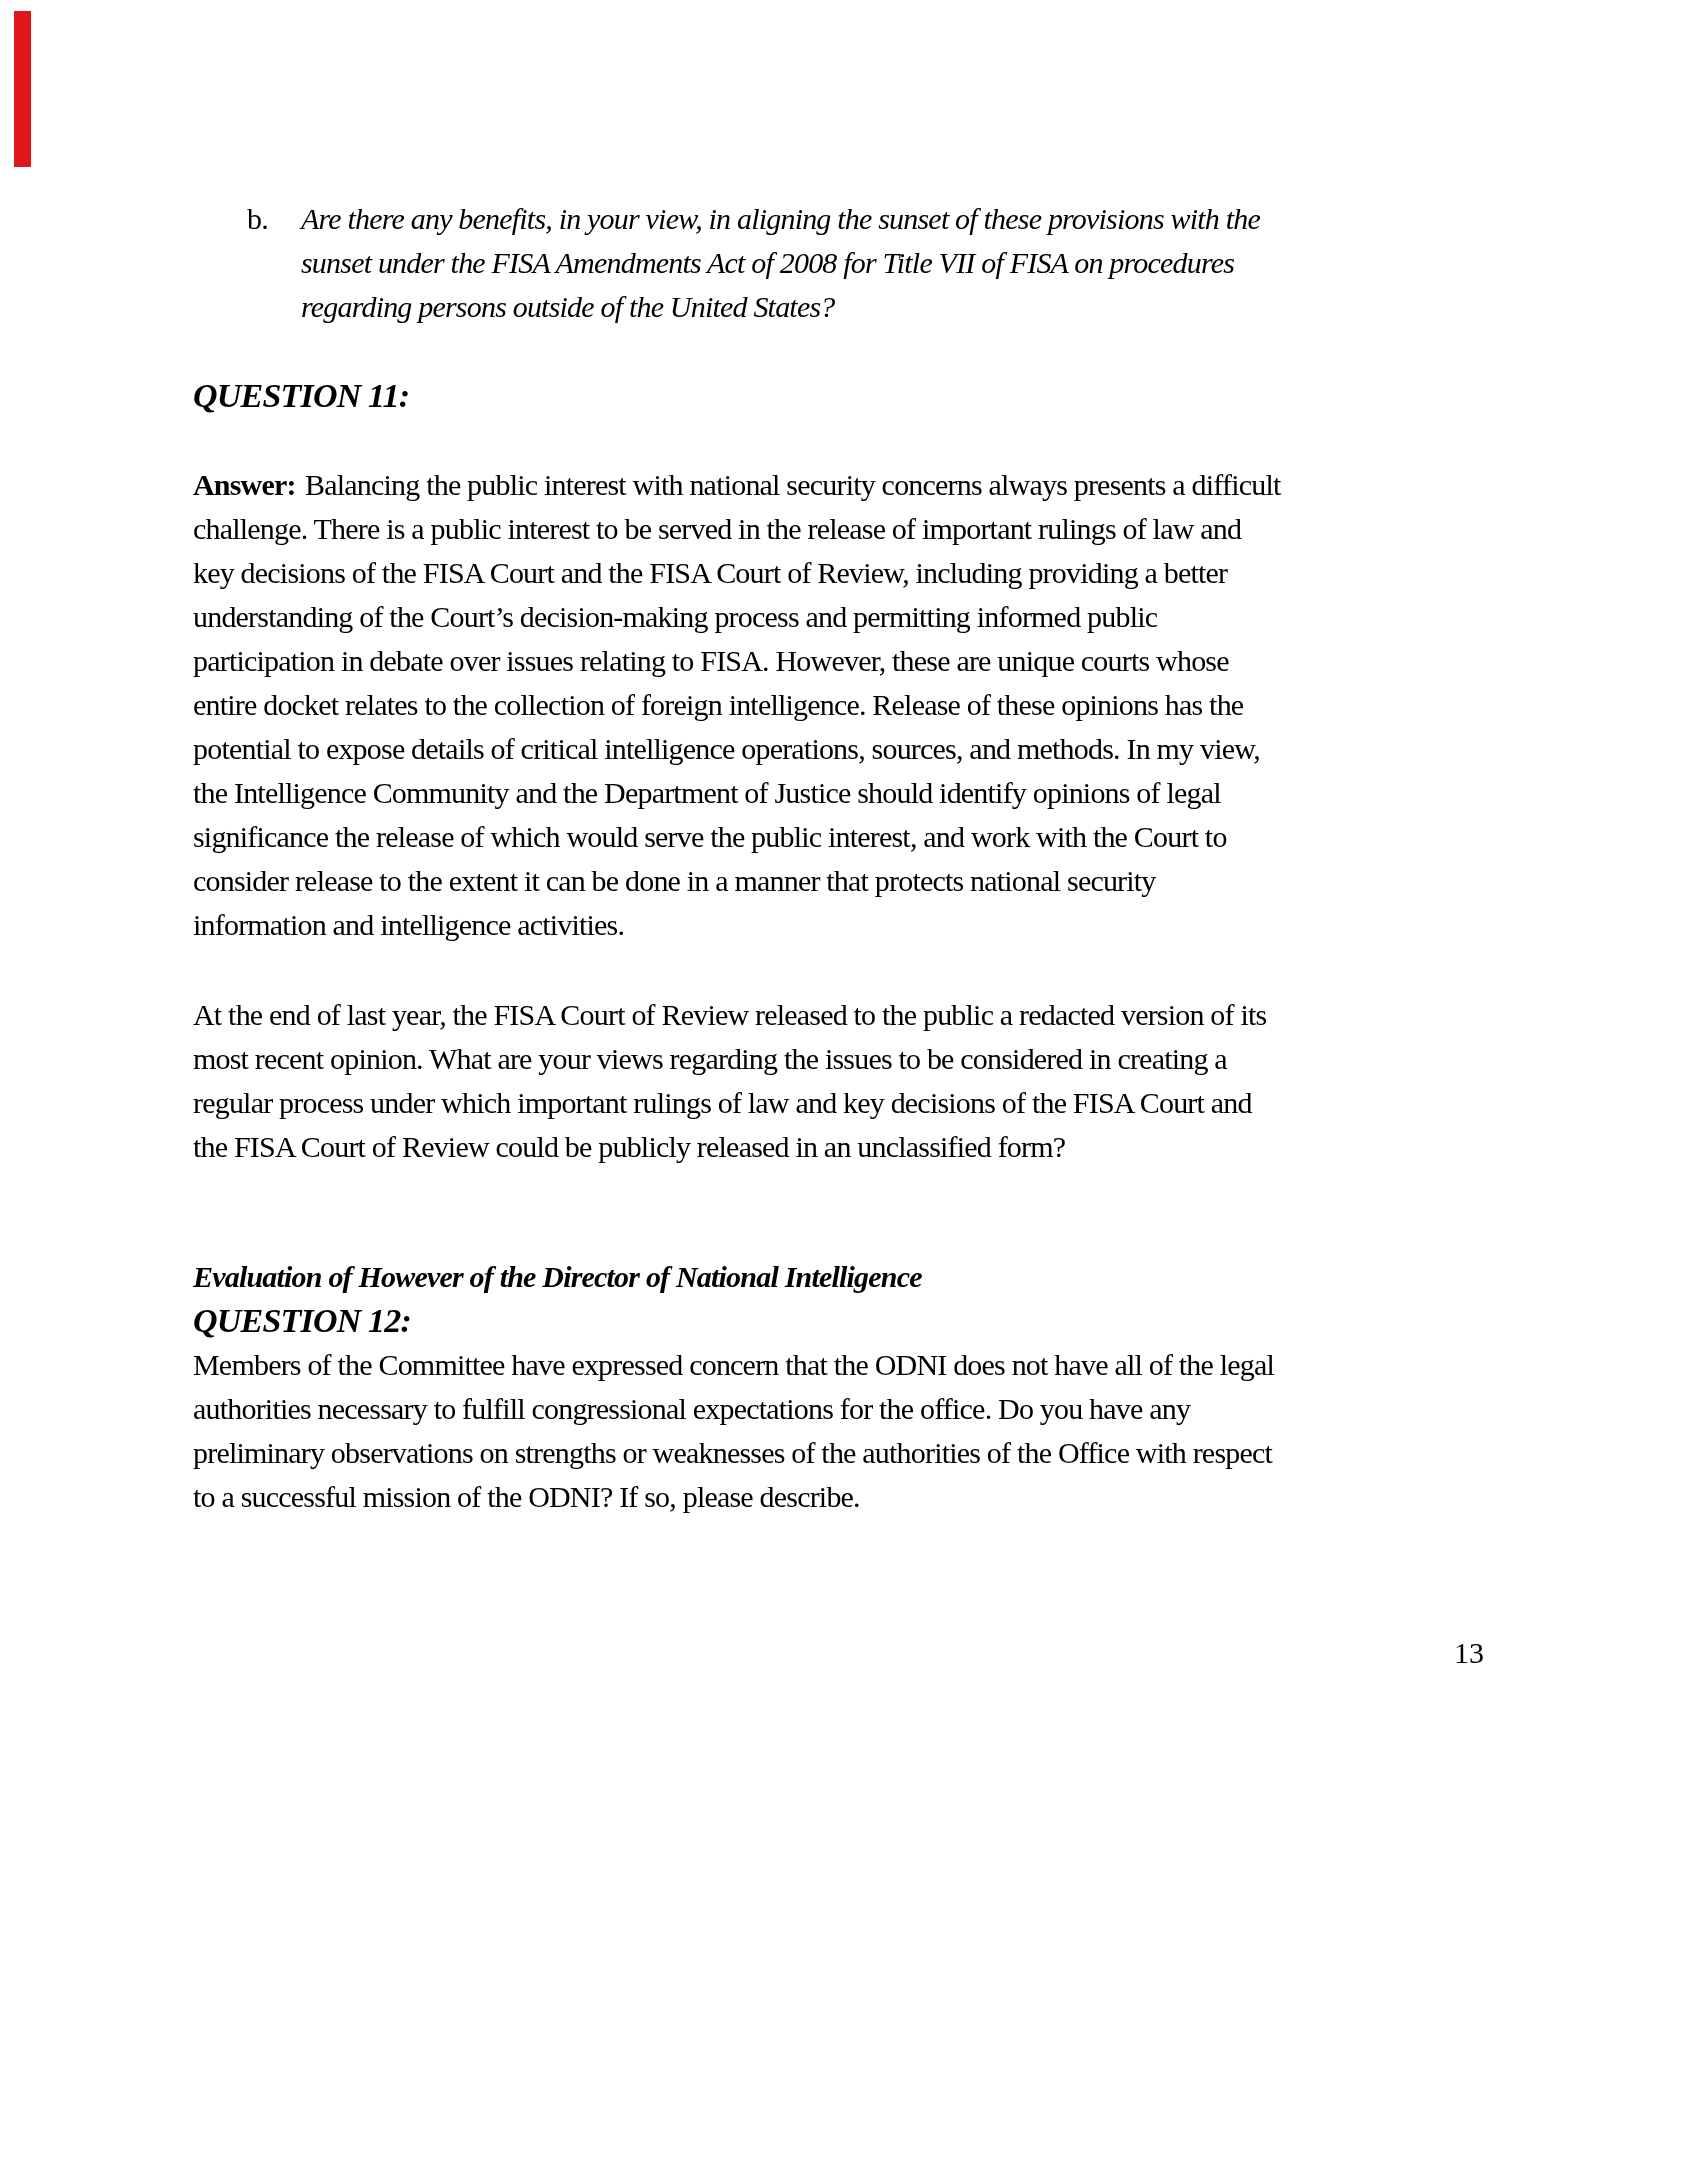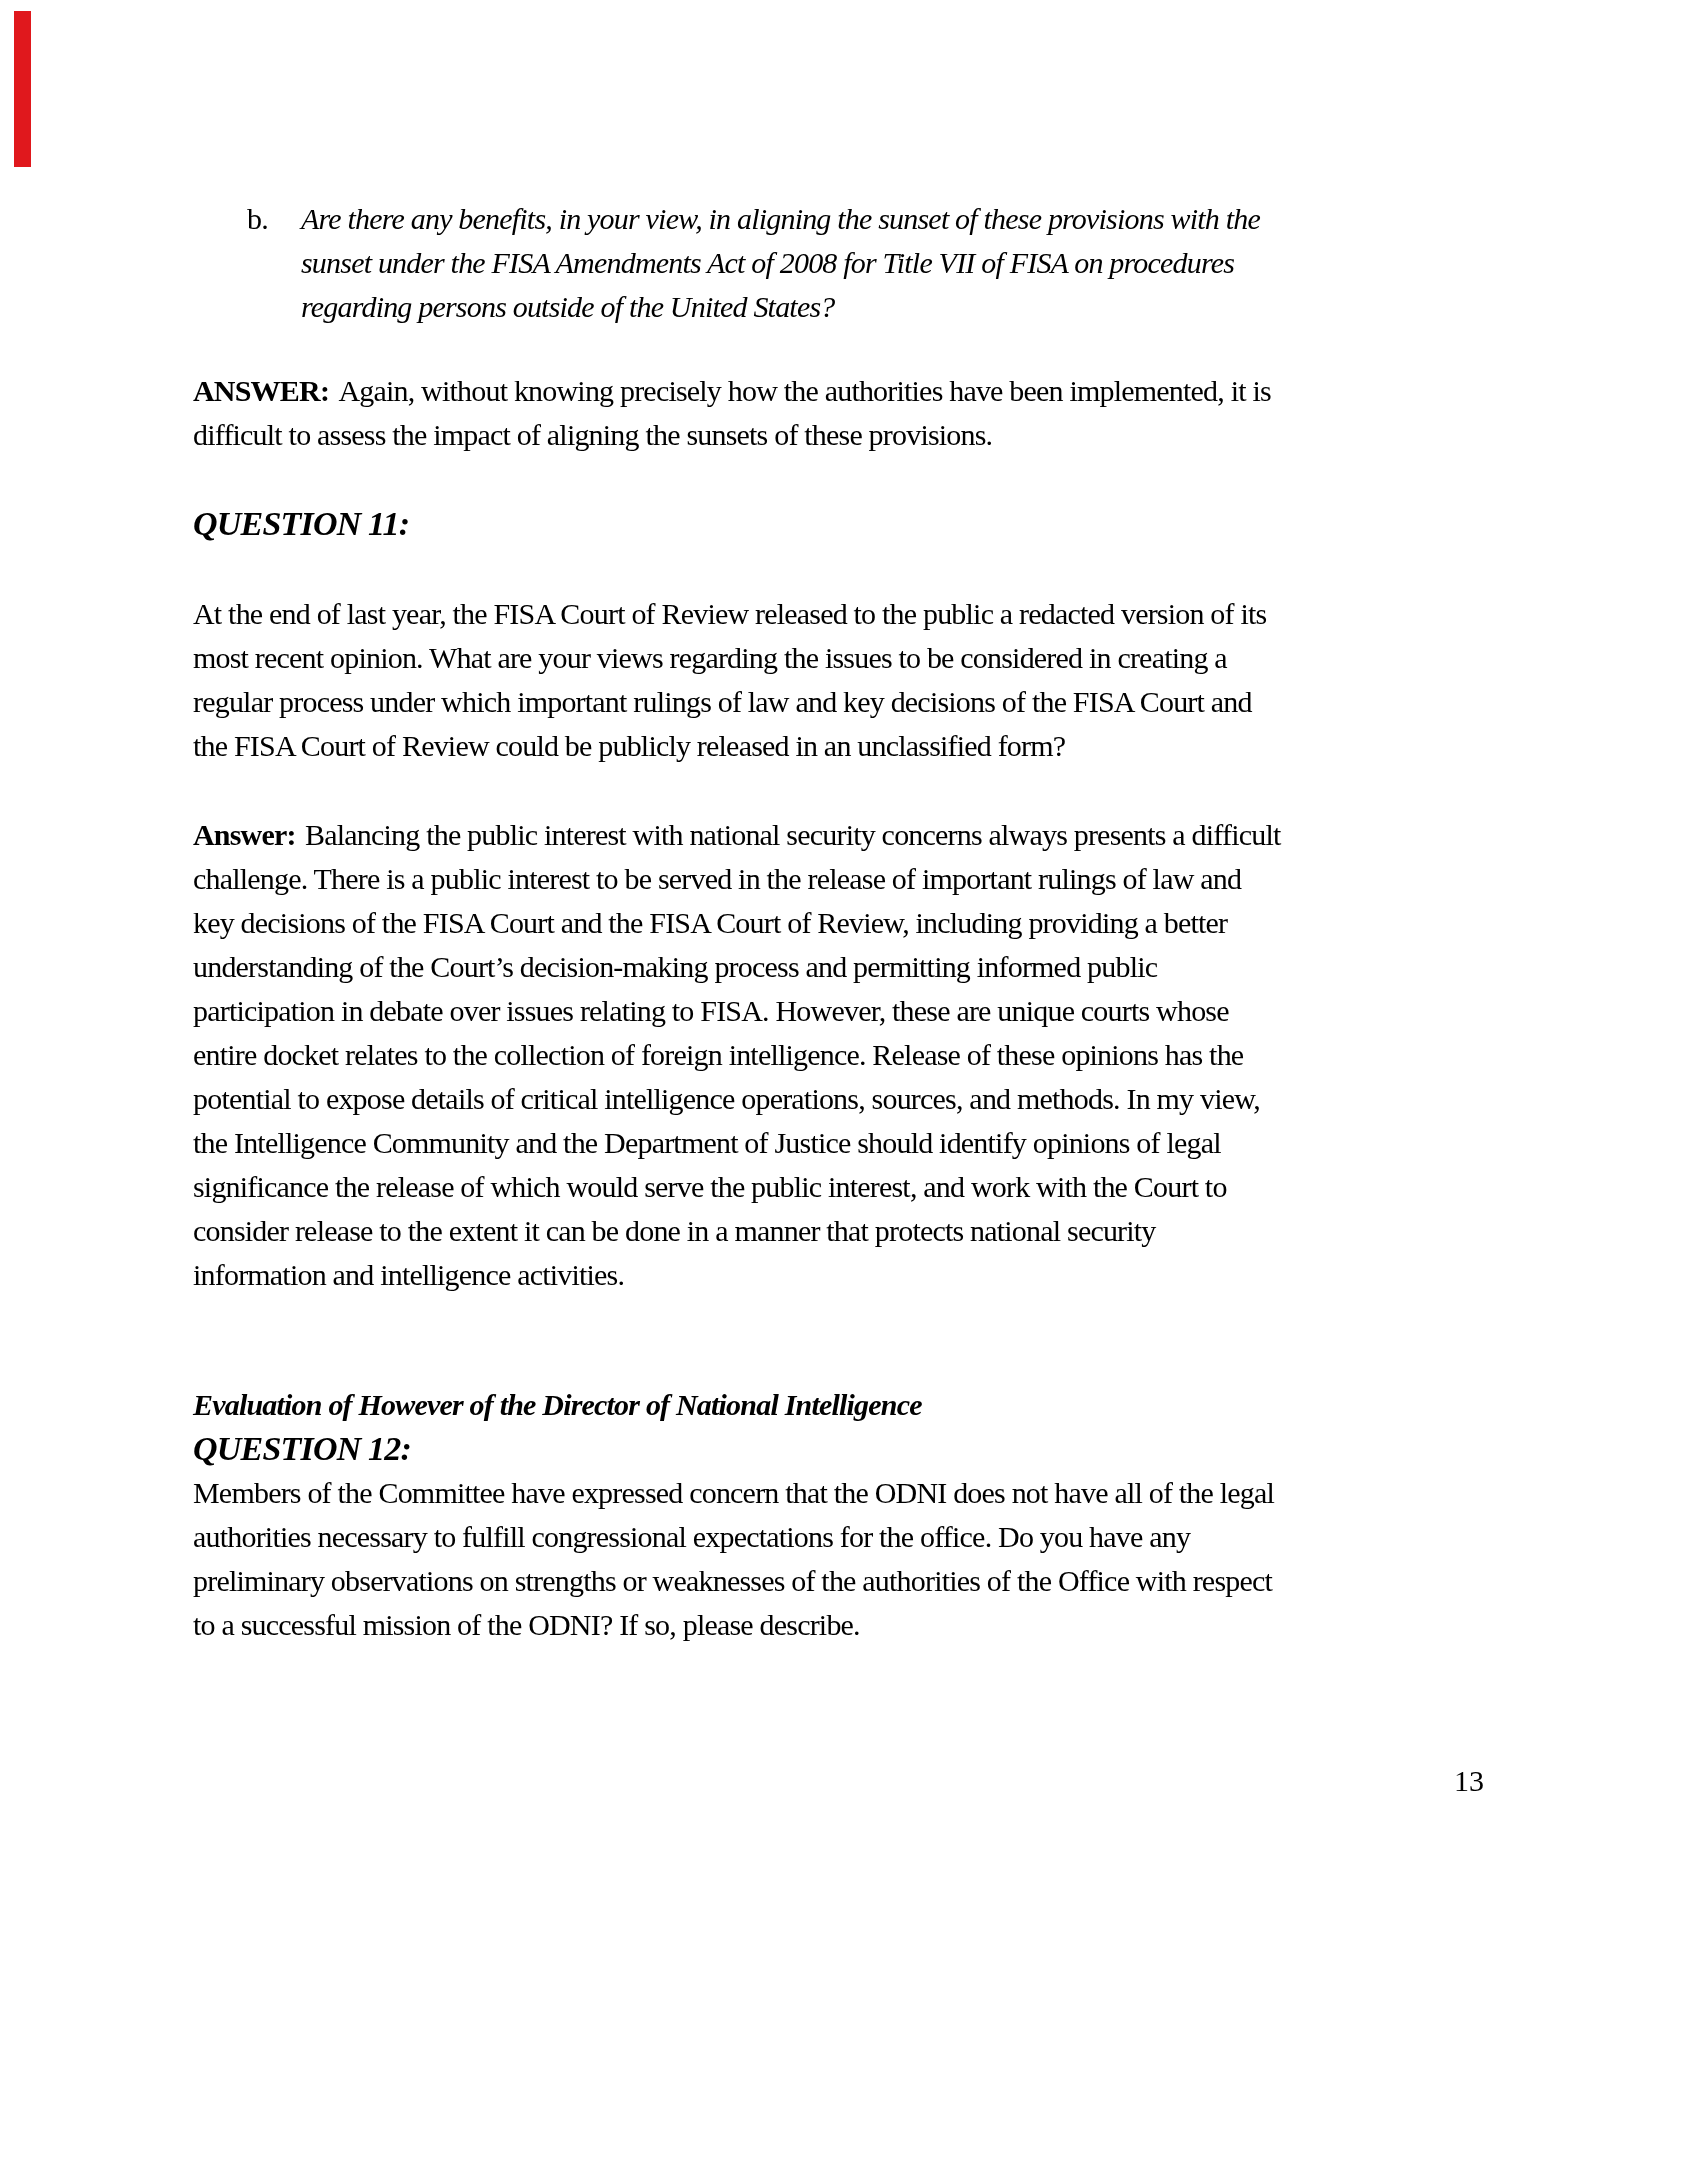--- a/index.html
+++ b/index.html
@@ -71,46 +71,42 @@
 
   <div class="content">
 
     <div class="list-item">
       <div class="list-marker">b.</div>
       <div class="list-body lines">Are there any benefits, in your view, in aligning the sunset of these provisions with the
 sunset under the FISA Amendments Act of 2008 for Title VII of FISA on procedures
 regarding persons outside of the United States?</div>
     </div>
 
-    <p class="para mt-answer-b">
-      <strong>ANSWER:</strong><span class="lines">Again, without knowing precisely how the authorities have been implemented, it is
-difficult to assess the impact of aligning the sunsets of these provisions.</span>
-    </p>
 
 
     <h3 class="question-label mt-q11label">QUESTION 11:</h3>
-
-    <p class="para lines mt-q11para">At the end of last year, the FISA Court of Review released to the public a redacted version of its
-most recent opinion.  What are your views regarding the issues to be considered in creating a
-regular process under which important rulings of law and key decisions of the FISA Court and
-the FISA Court of Review could be publicly released in an unclassified form?</p>
 
     <p class="para mt-answer11">
       <strong>Answer:</strong><span class="lines">Balancing the public interest with national security concerns always presents a difficult
 challenge.  There is a public interest to be served in the release of important rulings of law and
 key decisions of the FISA Court and the FISA Court of Review, including providing a better
 understanding of the Court’s decision-making process and permitting informed public
 participation in debate over issues relating to FISA.  However, these are unique courts whose
 entire docket relates to the collection of foreign intelligence.  Release of these opinions has the
 potential to expose details of critical intelligence operations, sources, and methods.  In my view,
 the Intelligence Community and the Department of Justice should identify opinions of legal
 significance the release of which would serve the public interest, and work with the Court to
 consider release to the extent it can be done in a manner that protects national security
 information and intelligence activities.</span>
     </p>
+
+    <p class="para lines mt-q11para">At the end of last year, the FISA Court of Review released to the public a redacted version of its
+most recent opinion.  What are your views regarding the issues to be considered in creating a
+regular process under which important rulings of law and key decisions of the FISA Court and
+the FISA Court of Review could be publicly released in an unclassified form?</p>
 
     <h2 class="heading mt-heading2">Evaluation of However of the Director of National Intelligence</h2>
 
     <h3 class="question-label mt-q12label">QUESTION 12:</h3>
 
     <p class="para lines mt-q12para">Members of the Committee have expressed concern that the ODNI does not have all of the legal
 authorities necessary to fulfill congressional expectations for the office.  Do you have any
 preliminary observations on strengths or weaknesses of the authorities of the Office with respect
 to a successful mission of the ODNI?  If so, please describe.</p>
 

